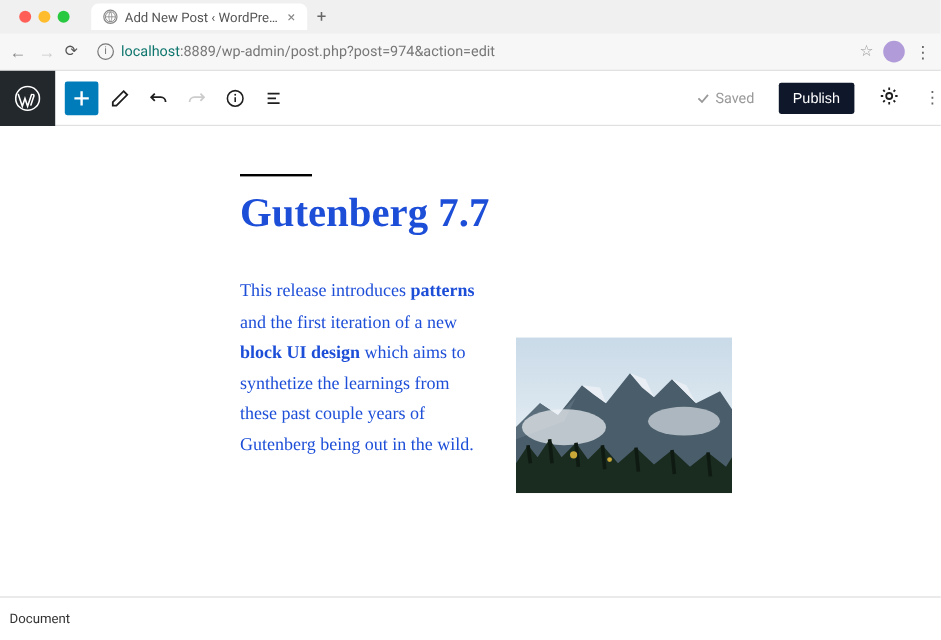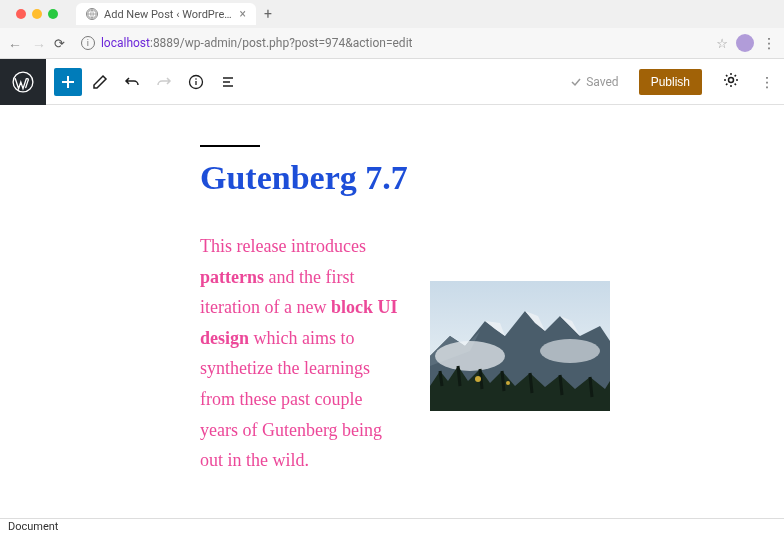--- a/index.html
+++ b/index.html
@@ -16,51 +16,51 @@
     .tab-favicon { width: 12px; height: 12px; border: 1px solid #888; border-radius: 50%; display: flex; align-items: center; justify-content: center; font-size: 8px; }
     .tab-title { white-space: nowrap; overflow: hidden; text-overflow: ellipsis; flex: 1; }
     .tab-close { color: #888; font-size: 12px; cursor: pointer; }
     .new-tab { color: #666; font-size: 14px; margin-left: 8px; cursor: pointer; }
     
     .url-bar { display: flex; align-items: center; height: 30px; padding: 0 8px; gap: 8px; background: #f7f7f7; }
     .nav-arrows { display: flex; gap: 10px; color: #888; }
     .nav-arrow { font-size: 14px; cursor: pointer; }
     .reload { color: #555; font-size: 13px; cursor: pointer; }
     .url-field { flex: 1; display: flex; align-items: center; gap: 6px; padding: 3px 8px; font-size: 12px; color: #777; }
-    .url-host { color: #6d28d9; }
+    .url-host { color: #0f766e; }
     .url-info { width: 14px; height: 14px; border: 1px solid #777; border-radius: 50%; display: flex; align-items: center; justify-content: center; font-size: 9px; color: #777; }
     .star { color: #999; font-size: 13px; cursor: pointer; }
     .avatar { width: 18px; height: 18px; border-radius: 50%; background: #b19cd9; cursor: pointer; }
     .menu-dots { color: #666; font-size: 14px; cursor: pointer; }
     
     .wp-admin { display: flex; flex-direction: column; height: calc(533px - 58px - 20px); }
     .wp-toolbar { display: flex; align-items: center; height: 46px; border-bottom: 1px solid #e0e0e0; }
     .wp-logo { width: 46px; height: 46px; background: #23282d; display: flex; align-items: center; justify-content: center; color: #fff; }
     .wp-logo svg { width: 22px; height: 22px; }
     .toolbar-left { display: flex; align-items: center; gap: 4px; padding-left: 8px; }
     .add-block { width: 28px; height: 28px; background: #007cba; color: #fff; display: flex; align-items: center; justify-content: center; font-size: 18px; border-radius: 2px; cursor: pointer; }
     .tool-btn { width: 28px; height: 28px; display: flex; align-items: center; justify-content: center; color: #1e1e1e; cursor: pointer; font-size: 14px; }
     .tool-disabled { color: #ccc; }
-    .toolbar-right { margin-left: auto; display: flex; align-items: center; gap: 20px; padding-right: 10px; }
+    .toolbar-right { margin-left: auto; display: flex; align-items: center; gap: 20px; }
     .saved { color: #999; font-size: 12px; display: flex; align-items: center; gap: 4px; }
     .preview-btn { border: 1px solid #ddd; padding: 5px 10px; font-size: 12px; background: #fff; cursor: pointer; border-radius: 2px; display: flex; align-items: center; gap: 6px; }
-    .publish-btn { background: #a16207; color: #fff; border: none; padding: 6px 12px; font-size: 12px; cursor: pointer; border-radius: 2px; }
+    .publish-btn { background: #0f172a; color: #fff; border: none; padding: 6px 12px; font-size: 12px; cursor: pointer; border-radius: 2px; }
     .settings-gear { cursor: pointer; color: #1e1e1e; font-size: 16px; }
     
     .editor { flex: 1; overflow: auto; padding: 40px 0 0 0; }
     .post { max-width: 480px; margin: 0 0 0 200px; }
     .title-rule { width: 60px; border-top: 2px solid #000; margin-bottom: 12px; }
     .post-title { font-family: Georgia, "Times New Roman", serif; font-size: 34px; font-weight: bold; color: #1d4ed8; margin-bottom: 34px; }
     .content-row { display: flex; gap: 30px; align-items: flex-start; }
-    .para { font-family: Georgia, "Times New Roman", serif; font-size: 18px; line-height: 1.7; color: #ec4899; width: 200px; }
+    .para { font-family: Georgia, "Times New Roman", serif; font-size: 15px; line-height: 1.7; color: #1d4ed8; width: 200px; }
     .para b { font-weight: bold; }
     .image-block { width: 180px; height: 130px; margin-top: 50px; overflow: hidden; }
     .image-block svg { width: 100%; height: 100%; display: block; }
     
-    .footer { position: absolute; bottom: 0; left: 0; right: 0; height: 15px; border-top: 1px solid #ddd; font-size: 11px; color: #333; padding: 2px 8px; background: #fff; display: flex; align-items: center; }
+    .footer { position: absolute; bottom: 0; left: 0; right: 0; height: 36px; border-top: 1px solid #ddd; font-size: 11px; color: #333; padding: 2px 8px; background: #fff; display: flex; align-items: center; }
   </style>
 </head>
 <body>
 
 <div class="browser-chrome">
   <div class="tab-bar">
     <div class="traffic-lights">
       <div class="tl tl-red"></div>
       <div class="tl tl-yellow"></div>
       <div class="tl tl-green"></div>

